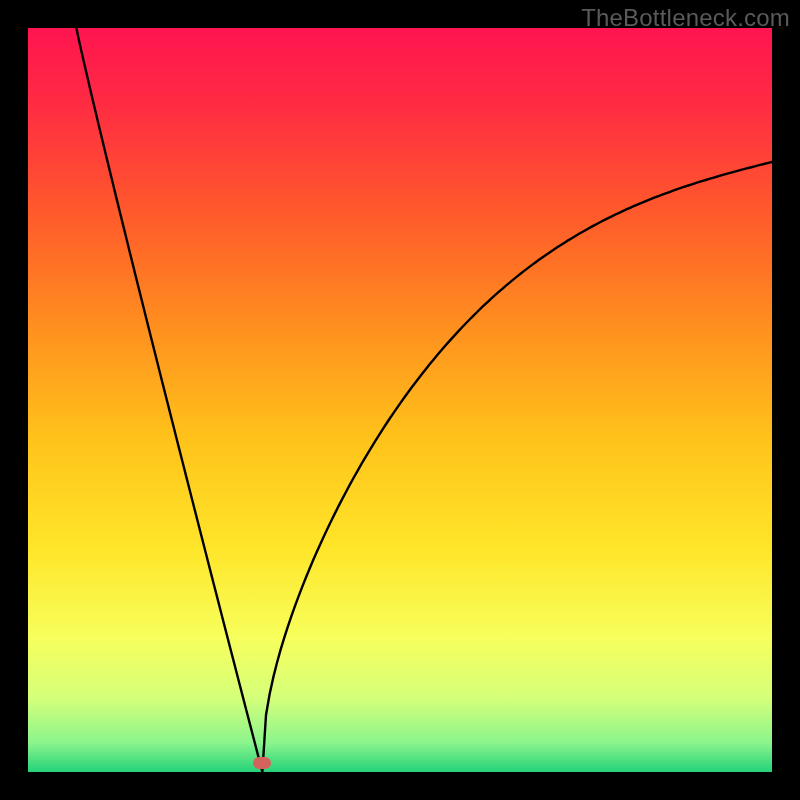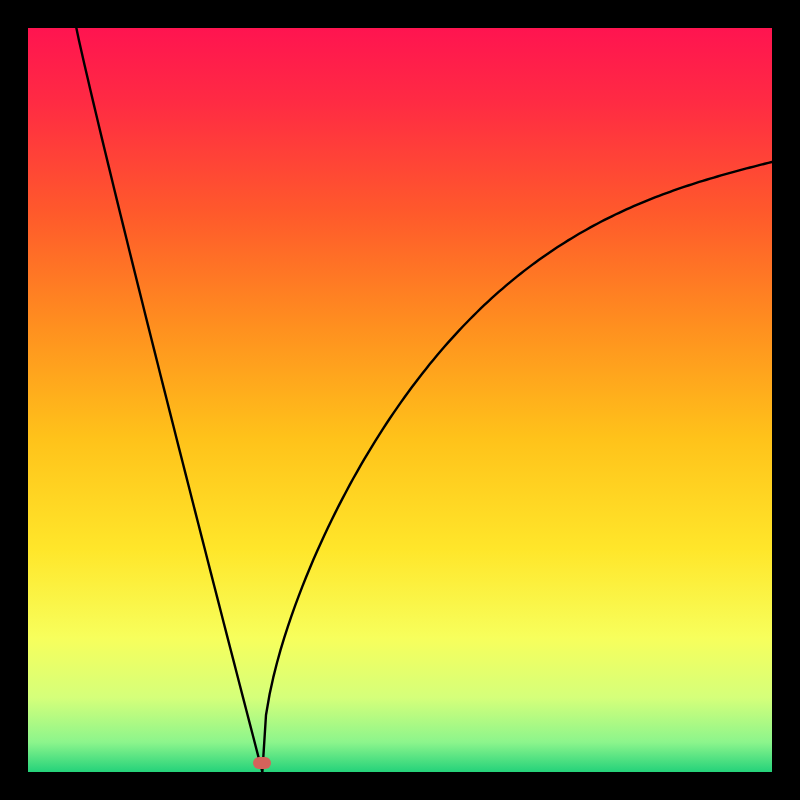--- a/index.html
+++ b/index.html
@@ -46,20 +46,21 @@
     height: 12px;
     border-radius: 6px;
     transform: translate(-50%, -50%);
   }
 </style>
 </head>
 <body>
 
 <div class="frame">
 
+  <div class="watermark">TheBottleneck.com</div>
 
   <div class="plot">
     <svg viewBox="0 0 744 744" preserveAspectRatio="none">
       <defs>
         <linearGradient id="bg-grad" x1="0" y1="0" x2="0" y2="1">
         <stop offset="0%" stop-color="#ff1450"></stop>
             <stop offset="10%" stop-color="#ff2b43"></stop>
             <stop offset="25%" stop-color="#ff5a2b"></stop>
             <stop offset="40%" stop-color="#ff8f1f"></stop>
             <stop offset="55.00000000000001%" stop-color="#ffc21a"></stop>

